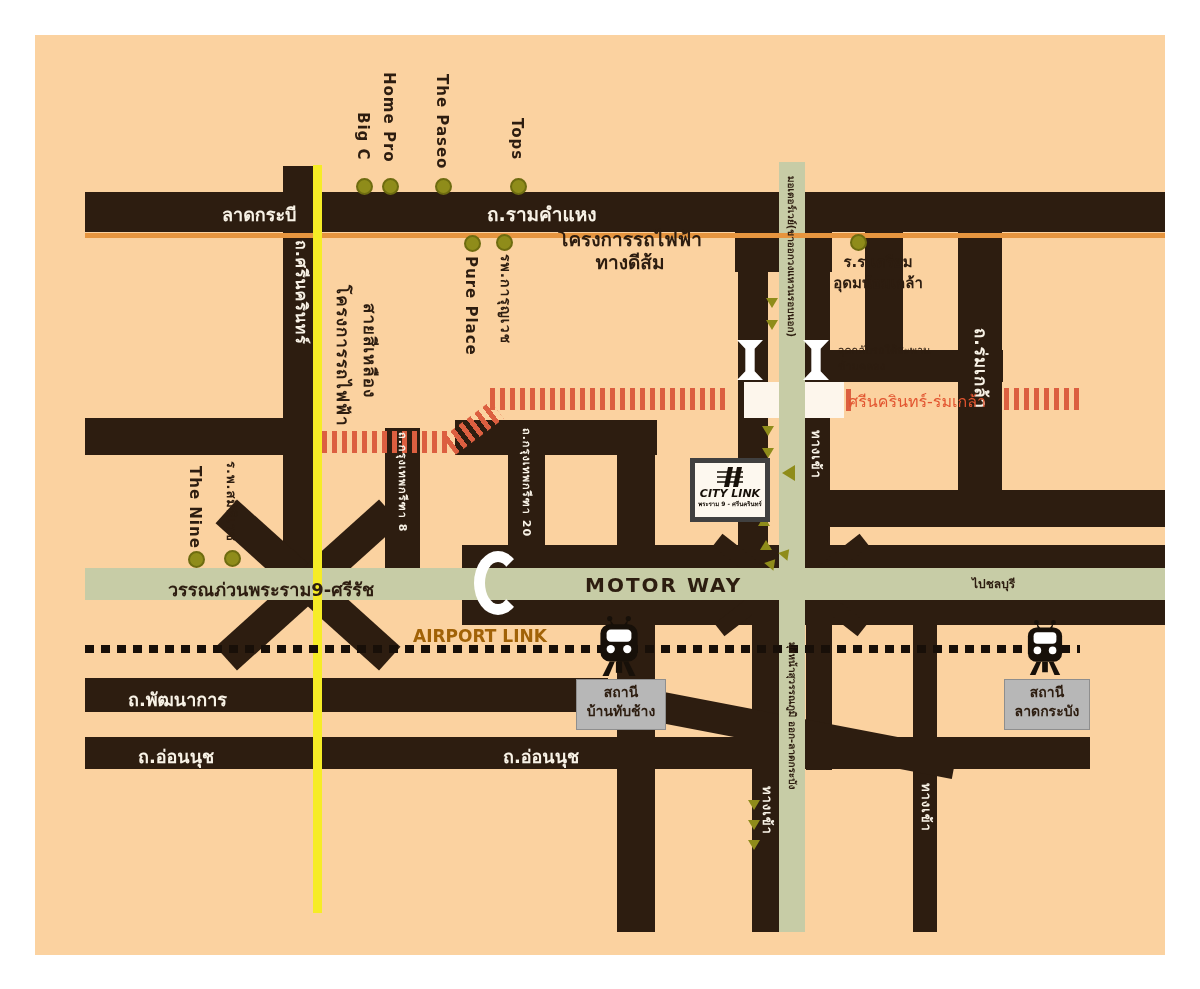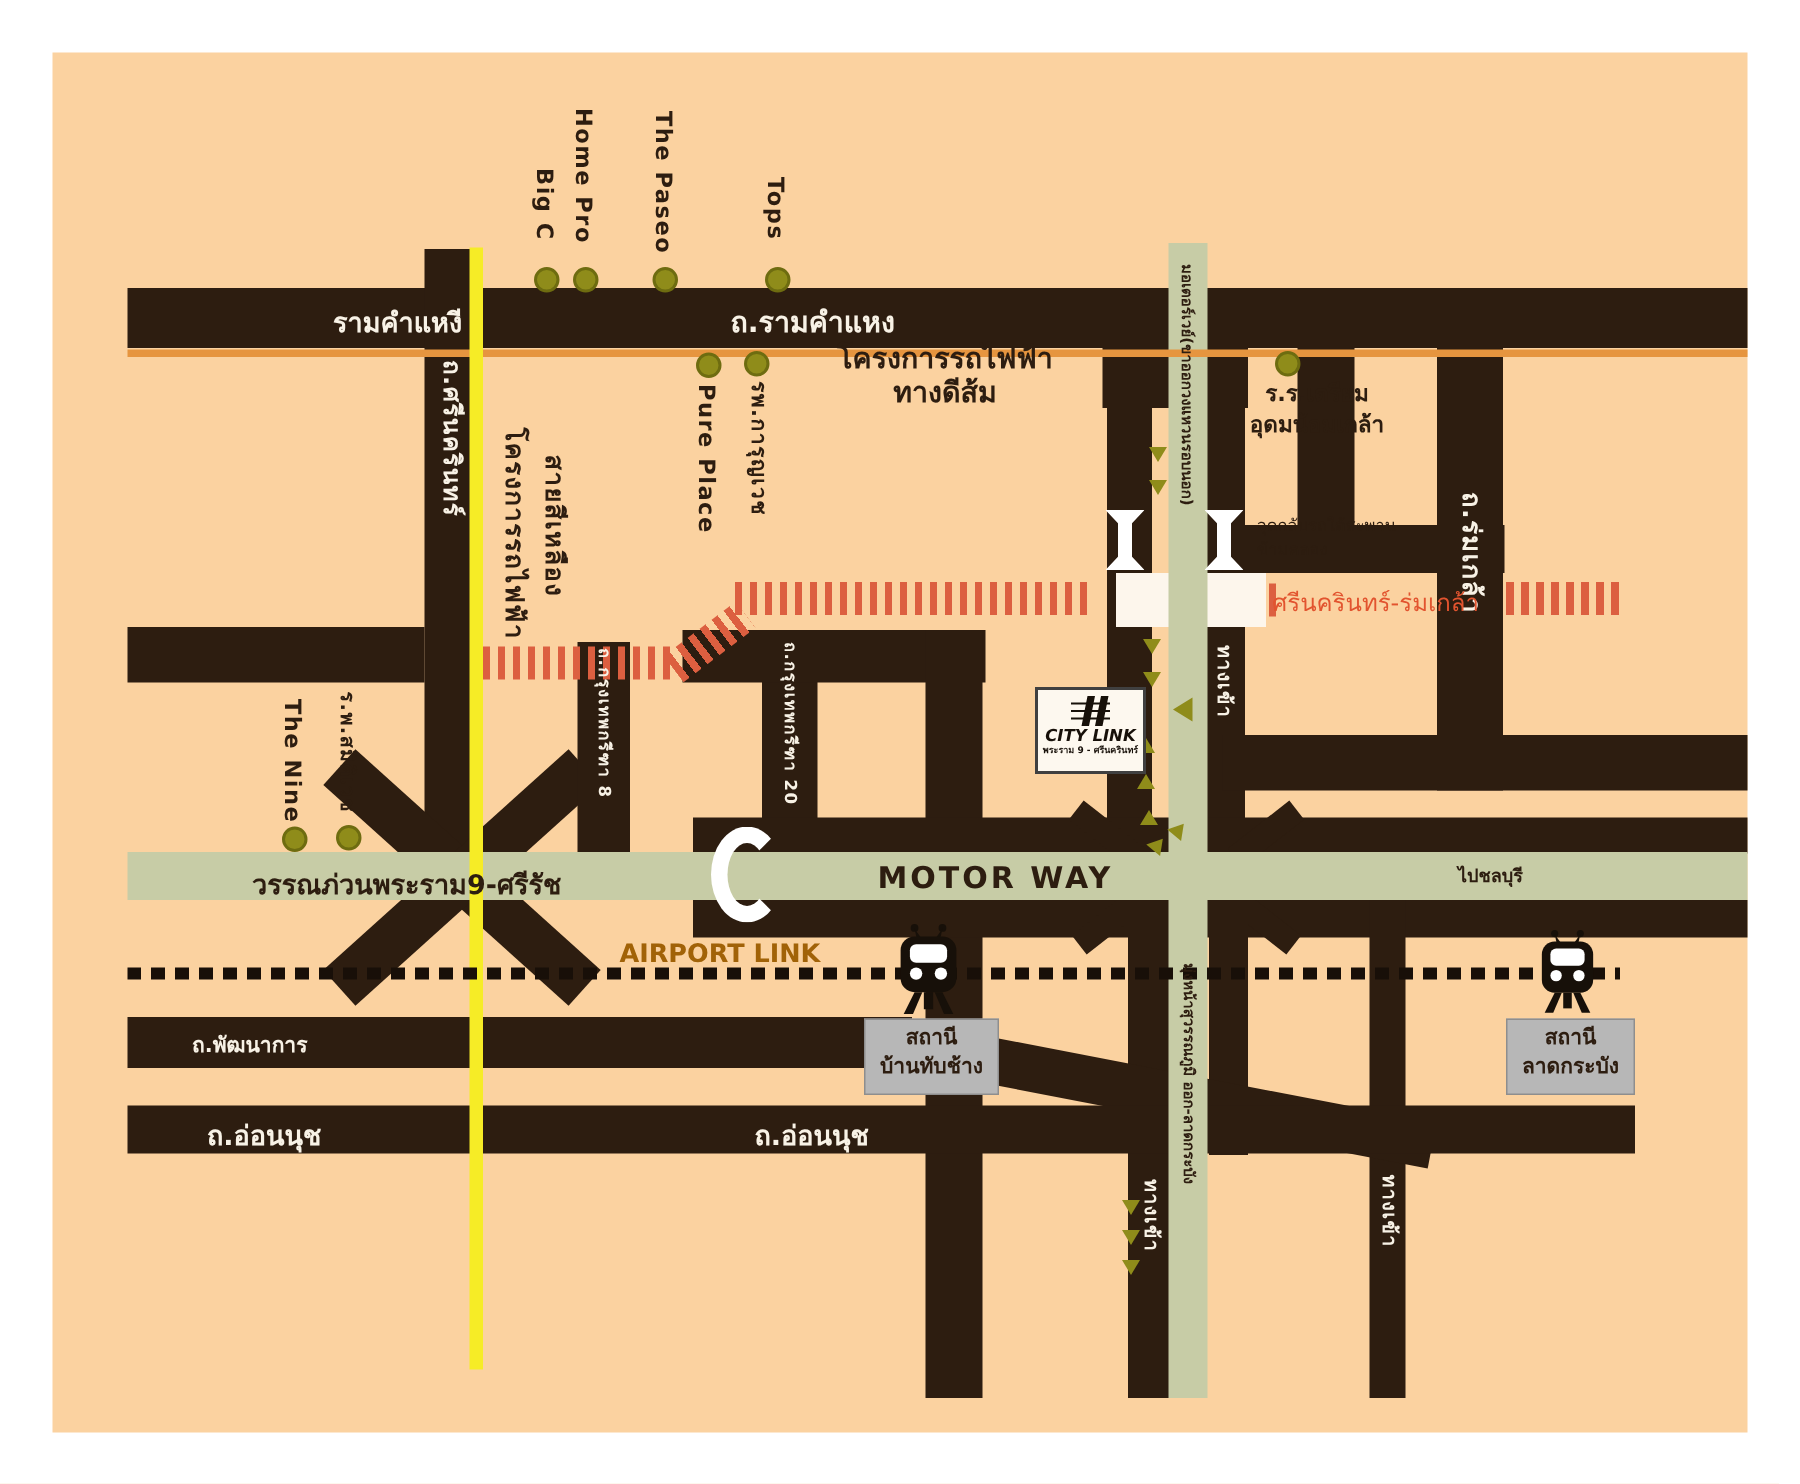--- a/index.html
+++ b/index.html
@@ -109,30 +109,30 @@
 
   <span class="dlab vlab" style="left:354px;top:112px;font-size:15px;">Big C</span>
   <span class="dlab vlab" style="left:380px;top:72px;font-size:15px;">Home Pro</span>
   <span class="dlab vlab" style="left:433px;top:74px;font-size:15px;">The Paseo</span>
   <span class="dlab vlab" style="left:508px;top:118px;font-size:15px;">Tops</span>
   <span class="dlab vlab" style="left:462px;top:256px;font-size:15px;">Pure Place</span>
   <span class="dlab vlab" style="left:495px;top:254px;font-size:14px;">รพ.การุญเวช</span>
   <span class="dlab vlab" style="left:186px;top:466px;font-size:15px;">The Nine</span>
   <span class="dlab vlab" style="left:221px;top:461px;font-size:13px;">ร.พ.สมิติเวช</span>
 
-  <span class="wlab" style="left:222px;top:200px;font-size:18px;">รามคำแหงี</span>
+  <span class="wlab" style="left:222px;top:200px;font-size:18px;">ลาดกระบี</span>
   <span class="wlab" style="left:487px;top:199px;font-size:19px;">ถ.รามคำแหง</span>
   <span class="wlab vlab" style="left:289px;top:240px;font-size:16px;">ถ.ศรีนครินทร์</span>
   <span class="wlab vlab" style="left:968px;top:328px;font-size:17px;">ถ.ร่มเกล้า</span>
   <span class="wlab vlab" style="left:394px;top:432px;font-size:11px;">ถ.กรุงเทพกรีฑา 8</span>
   <span class="wlab vlab" style="left:518px;top:428px;font-size:11px;">ถ.กรุงเทพกรีฑา 20</span>
   <span class="wlab vlab" style="left:806px;top:430px;font-size:13px;">ทางเข้า</span>
   <span class="wlab vlab" style="left:757px;top:786px;font-size:13px;">ทางเข้า</span>
   <span class="wlab vlab" style="left:916px;top:783px;font-size:13px;">ทางเข้า</span>
-  <span class="wlab" style="left:128px;top:685px;font-size:14px;text-align:center;">ถ.พัฒนาการ</span>
+  <span class="wlab" style="left:128px;top:685px;font-size:18px;text-align:center;">ถ.พัฒนาการ</span>
   <span class="wlab" style="left:138px;top:742px;font-size:18px;">ถ.อ่อนนุช</span>
   <span class="wlab" style="left:503px;top:742px;font-size:18px;">ถ.อ่อนนุช</span>
 
   <span class="dlab" style="left:168px;top:575px;font-size:18px;">วรรณภ่วนพระราม9-ศรีรัช</span>
   <span class="dlab" style="left:585px;top:573px;font-size:20px;letter-spacing:2px;">MOTOR WAY</span>
   <span class="dlab" style="left:972px;top:574px;font-size:12px;">ไปชลบุรี</span>
   <span class="dlab vlab" style="left:784px;top:176px;font-size:10px;letter-spacing:0;">มอเตอร์เวย์(ขาออกวงแหวนรอบนอก)</span>
   <span class="dlab vlab" style="left:785px;top:642px;font-size:10px;letter-spacing:0;">มุ่งหน้าสุวรรณภูมิ ออก-ลาดกระบัง</span>
 
   <div class="dlab" style="left:555px;top:228px;width:150px;text-align:center;font-size:19px;line-height:23px;">
@@ -186,21 +186,21 @@
 
   <div class="ibox" style="left:576px;top:679px;width:88px;height:46px;font-size:14px;padding-top:3px;">
     <div>สถานี</div>
     <div>บ้านทับช้าง</div>
   </div>
   <div class="ibox" style="left:1004px;top:679px;width:84px;height:46px;font-size:14px;padding-top:3px;">
     <div>สถานี</div>
     <div>ลาดกระบัง</div>
   </div>
 
-  <div class="abs" style="left:690px;top:458px;width:70px;height:54px;background:#fdf8ef;border:2px solid #404040;text-align:center;">
+  <div class="abs" style="left:690px;top:458px;width:70px;height:54px;background:#fdf8ef;border:5px solid #404040;text-align:center;">
     <div style="margin:3px auto 0;">
       <svg width="32" height="22" viewBox="0 0 30 22" style="margin:0 auto;">
         <path d="M2 6 H28 M2 11 H28 M2 16 H28" stroke="#171009" stroke-width="1.4" fill="none"></path>
         <path d="M13 1 L9 21 H14 L18 1 Z M22 1 L18 21 H23 L27 1 Z" fill="#171009"></path>
       </svg>
     </div>
     <div style="font-size:11px;font-weight:bold;font-style:italic;color:#171009;line-height:12px;">CITY LINK</div>
     <div style="font-size:6px;font-weight:bold;color:#171009;line-height:8px;">พระราม 9 - ศรีนครินทร์</div>
   </div>
 

